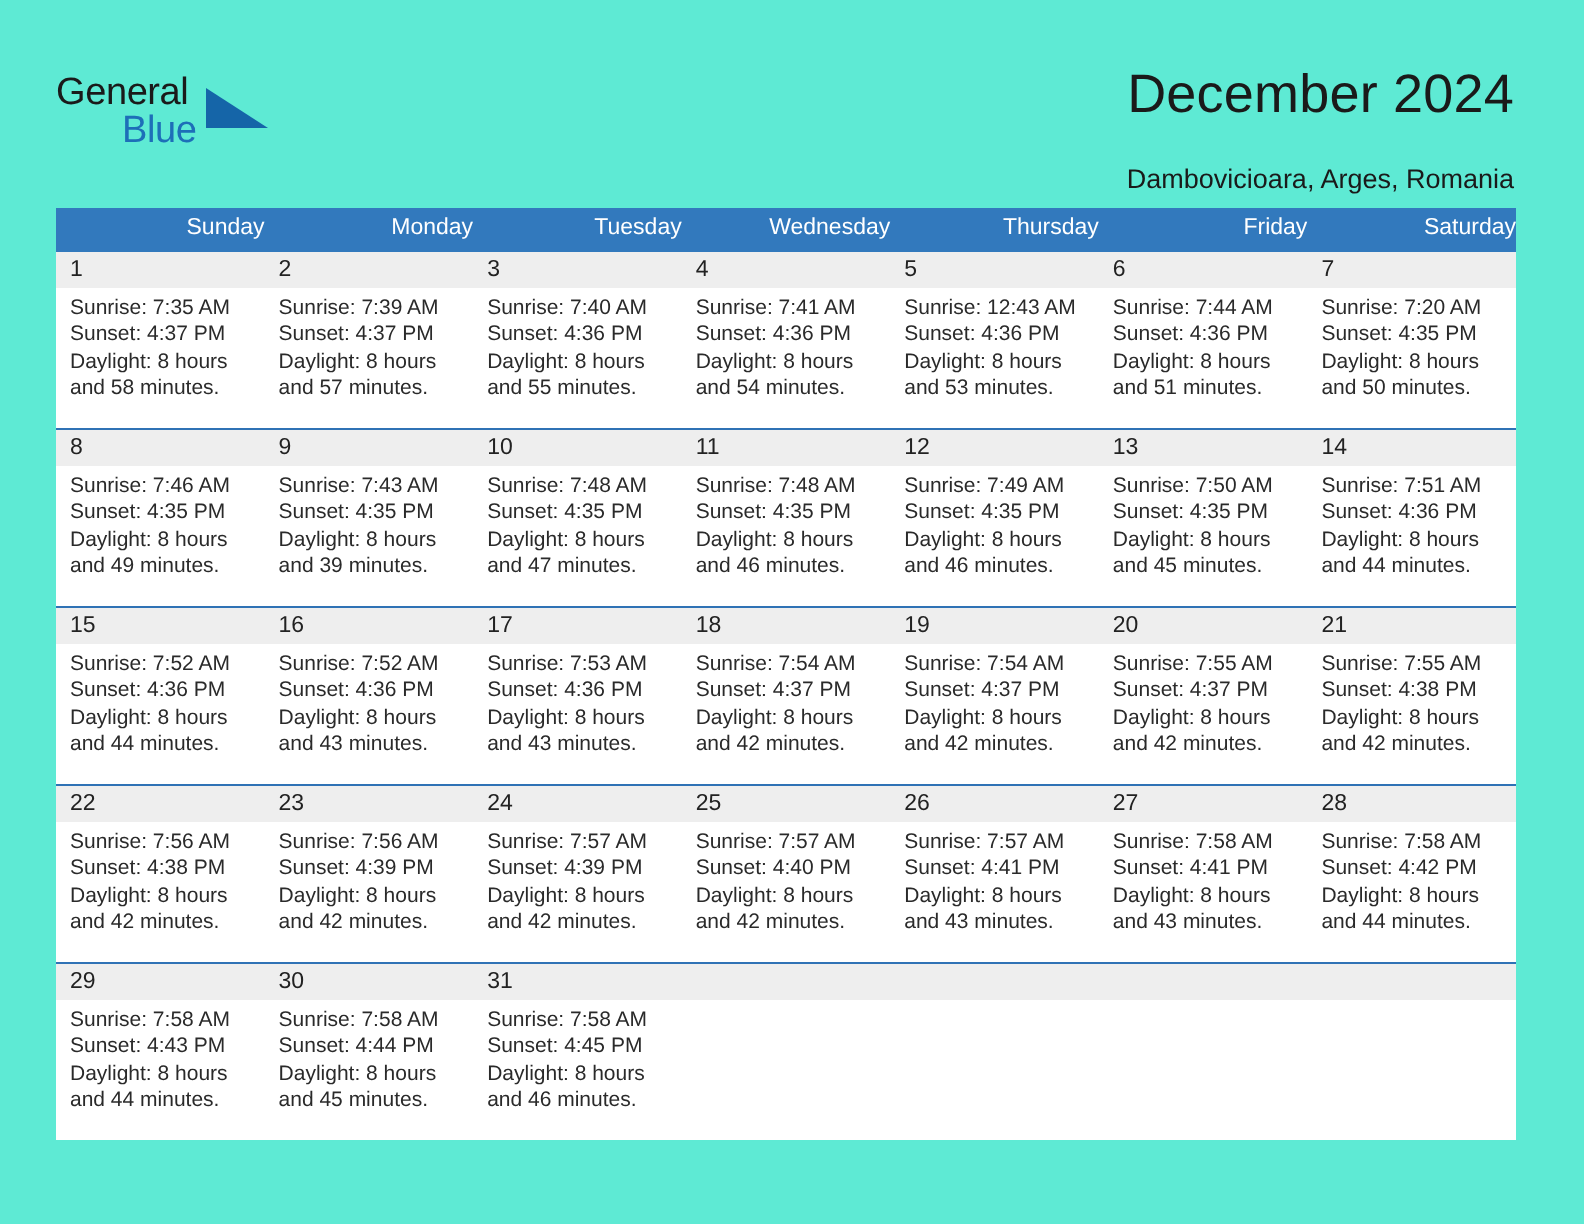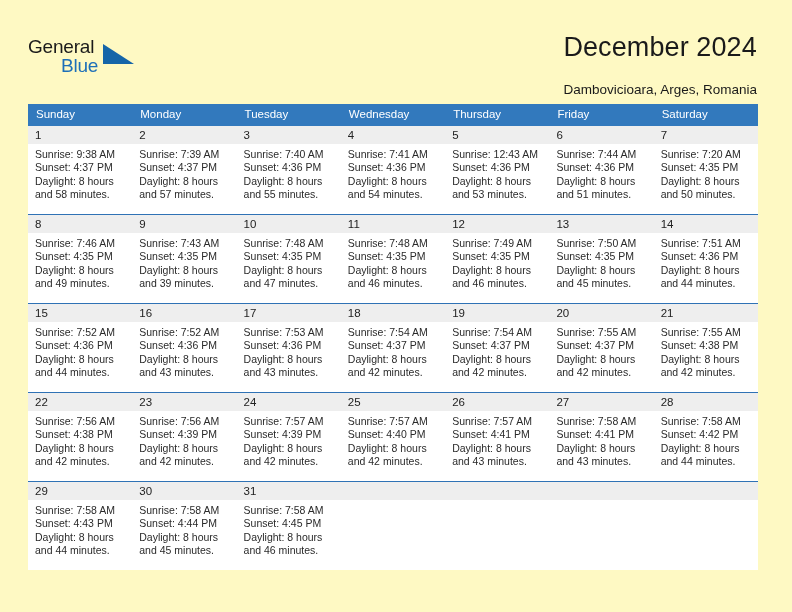--- a/index.html
+++ b/index.html
@@ -9,21 +9,21 @@
     width: 792px;
     height: 612px;
     background: #ffffff;
     font-family: "Liberation Sans", sans-serif;
     -webkit-font-smoothing: antialiased;
   }
   .page {
     position: relative;
     width: 792px;
     height: 612px;
-    background: #fef9c3;
+    background: #5eead4;
     overflow: hidden;
   }
 
   
   .header {
     position: absolute;
     left: 28px;
     top: 30px;
     right: 35px;
     height: 66px;
@@ -63,20 +63,21 @@
     width: 0;
     height: 0;
     border-left: 31px solid #1565a8;
     border-top: 20px solid transparent;
   }
 
   .title-block {
     position: absolute;
     right: 0;
     top: 0;
+    text-align: right;
   }
   .cal-title {
     font-size: 27px;
     color: #1a1a1a;
     line-height: 34px;
     font-weight: normal;
     margin: 0;
     letter-spacing: 0.1px;
   }
   .cal-subtitle {
@@ -94,21 +95,21 @@
     top: 104px;
     width: 730px;
     border-collapse: collapse;
     table-layout: fixed;
   }
   .calendar th {
     background: #3279bd;
     color: #ffffff;
     font-size: 11.5px;
     font-weight: normal;
-    text-align: left;
+    text-align: right;
     padding: 4px 0 5px 8px;
     height: 21px;
     line-height: 13px;
   }
   .calendar td {
     width: 104.28px;
     vertical-align: top;
     padding: 0;
     border-top: 1.3px solid #2f72b5;
     background: #ffffff;
@@ -171,21 +172,21 @@
         <th>Saturday</th>
       </tr>
     </thead>
     <tbody>
 
       <tr class="week">
         <td>
             <div class="daycell">
               <div class="daynum-band">1</div>
               <div class="dayinfo">
-                <div>Sunrise: 9:38 AM</div>
+                <div>Sunrise: 7:35 AM</div>
                 <div>Sunset: 4:37 PM</div>
                 <div>Daylight: 8 hours</div>
                 <div>and 58 minutes.</div>
               </div>
             </div>
           </td>
         <td>
             <div class="daycell">
               <div class="daynum-band">2</div>
               <div class="dayinfo">

